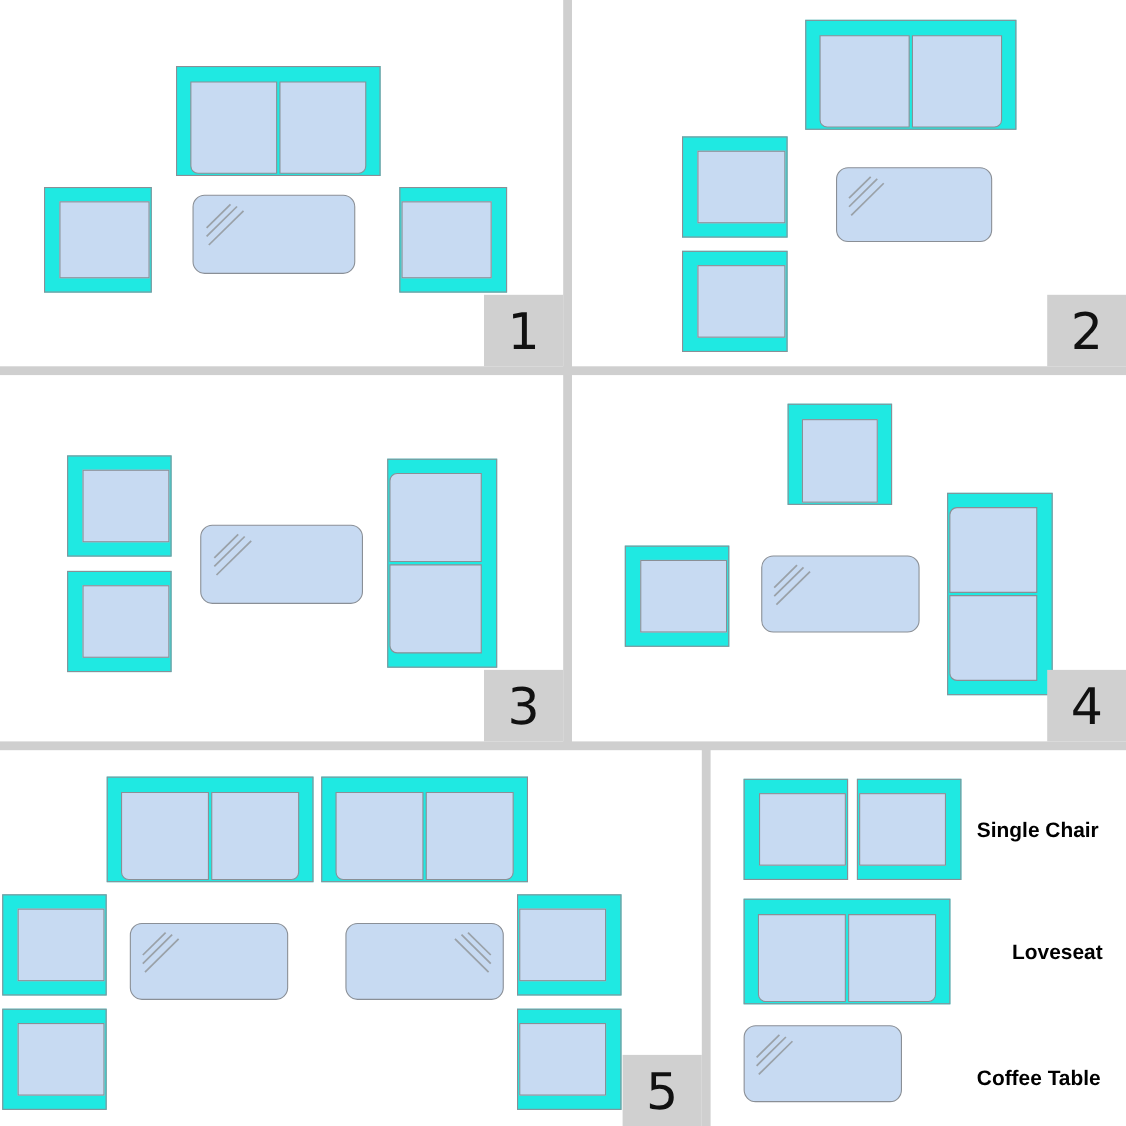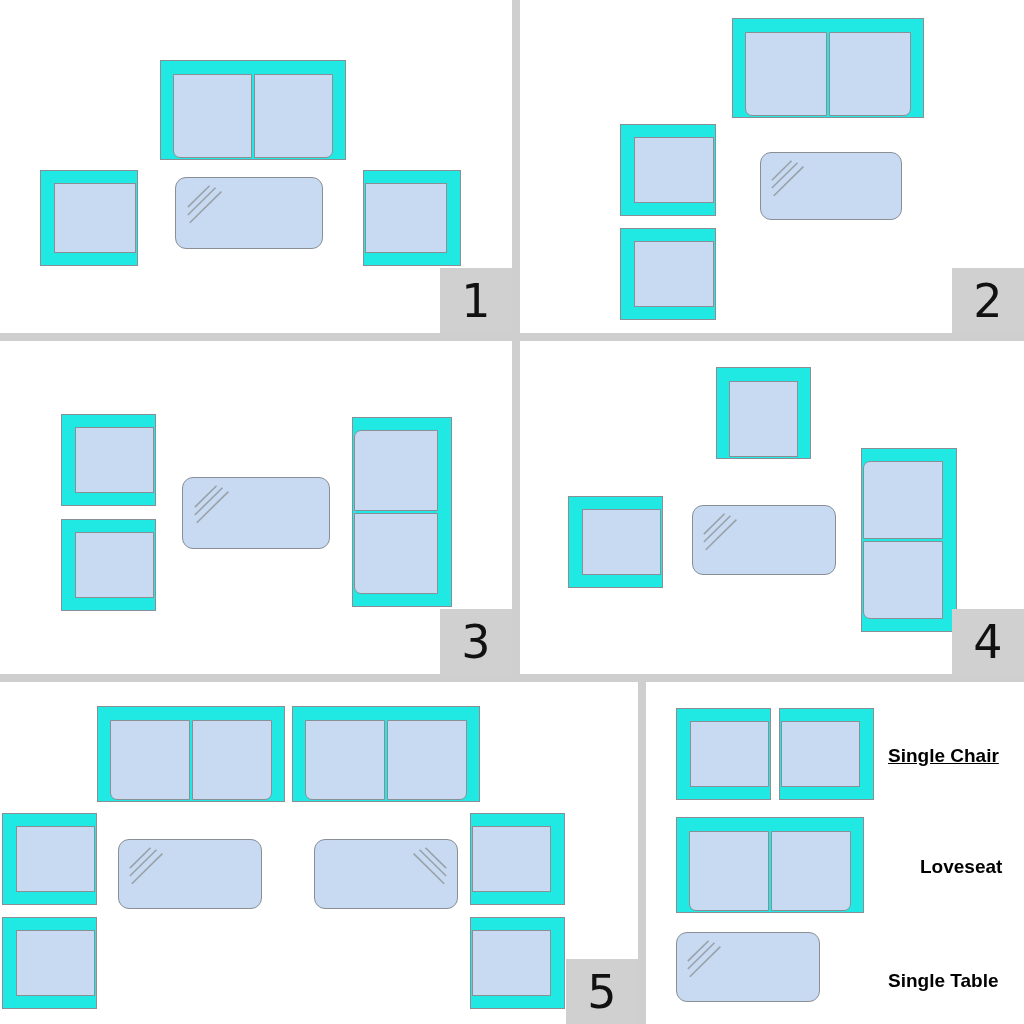--- a/index.html
+++ b/index.html
@@ -249,35 +249,35 @@
 
   <div class="panel" style="left:646px;top:682px;width:378px;height:342px;">
     <div class="panel-inner">
 
       <div class="piece chair face-right" style="left:30px;top:26px;width:95px;height:92px;">
         <div class="seat"></div>
       </div>
       <div class="piece chair face-left" style="left:133px;top:26px;width:95px;height:92px;">
         <div class="seat"></div>
       </div>
-      <div class="legend-label" style="left:242px;top:63px;text-decoration:underline;">Single Chair</div>
+      <div class="legend-label" style="left:242px;top:63px;">Single Chair</div>
 
       <div class="piece loveseat h-down" style="left:30px;top:135px;width:188px;height:96px;">
         <div class="cushion c1"></div>
         <div class="cushion c2"></div>
       </div>
       <div class="legend-label" style="left:242px;top:174px;margin-left:32px;">Loveseat</div>
 
       <div class="piece table" style="left:30px;top:250px;width:144px;height:70px;">
         <svg viewBox="0 0 144 70" preserveAspectRatio="none">
           <g stroke="#9aa1a8" stroke-width="1.6" fill="none">
             <line x1="11" y1="29" x2="32" y2="8"></line>
             <line x1="11" y1="37" x2="38" y2="10"></line>
             <line x1="13" y1="45" x2="44" y2="14"></line>
           </g>
         </svg>
       </div>
-      <div class="legend-label" style="left:242px;top:288px;">Single Table</div>
+      <div class="legend-label" style="left:242px;top:288px;">Coffee Table</div>
 
     </div>
   </div>
 
 </div>
 
 </body></html>

